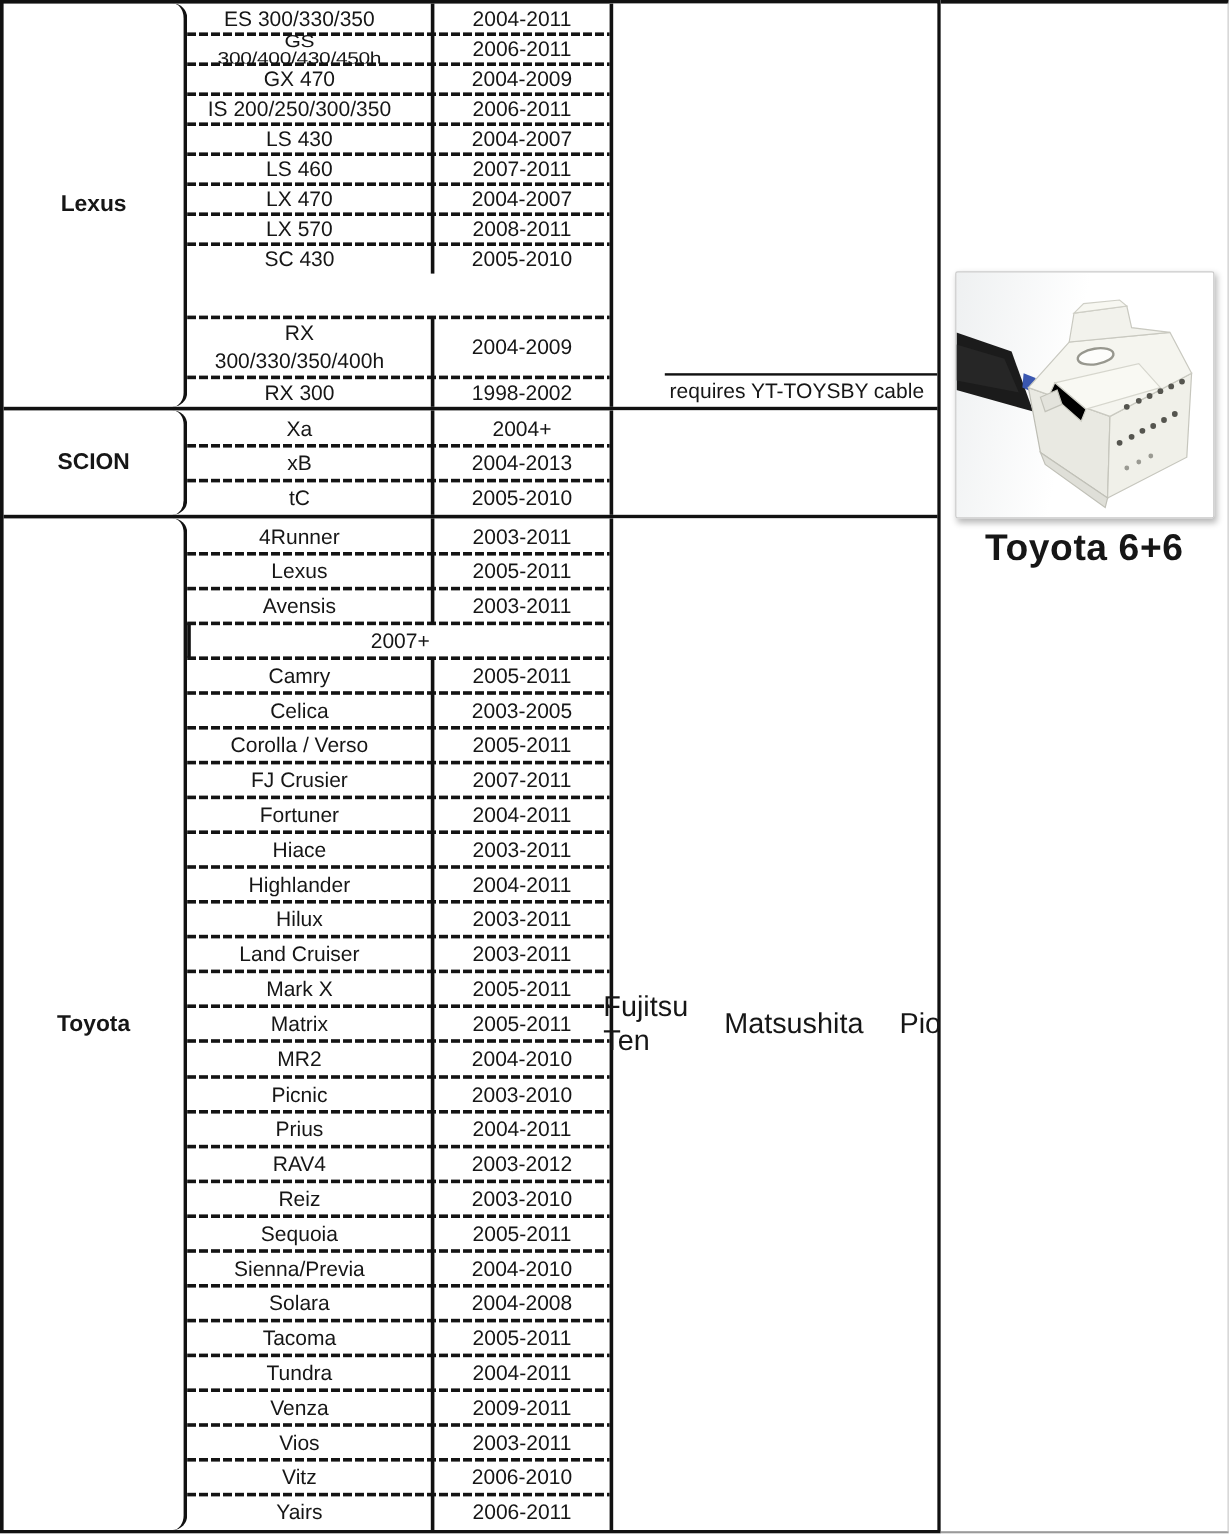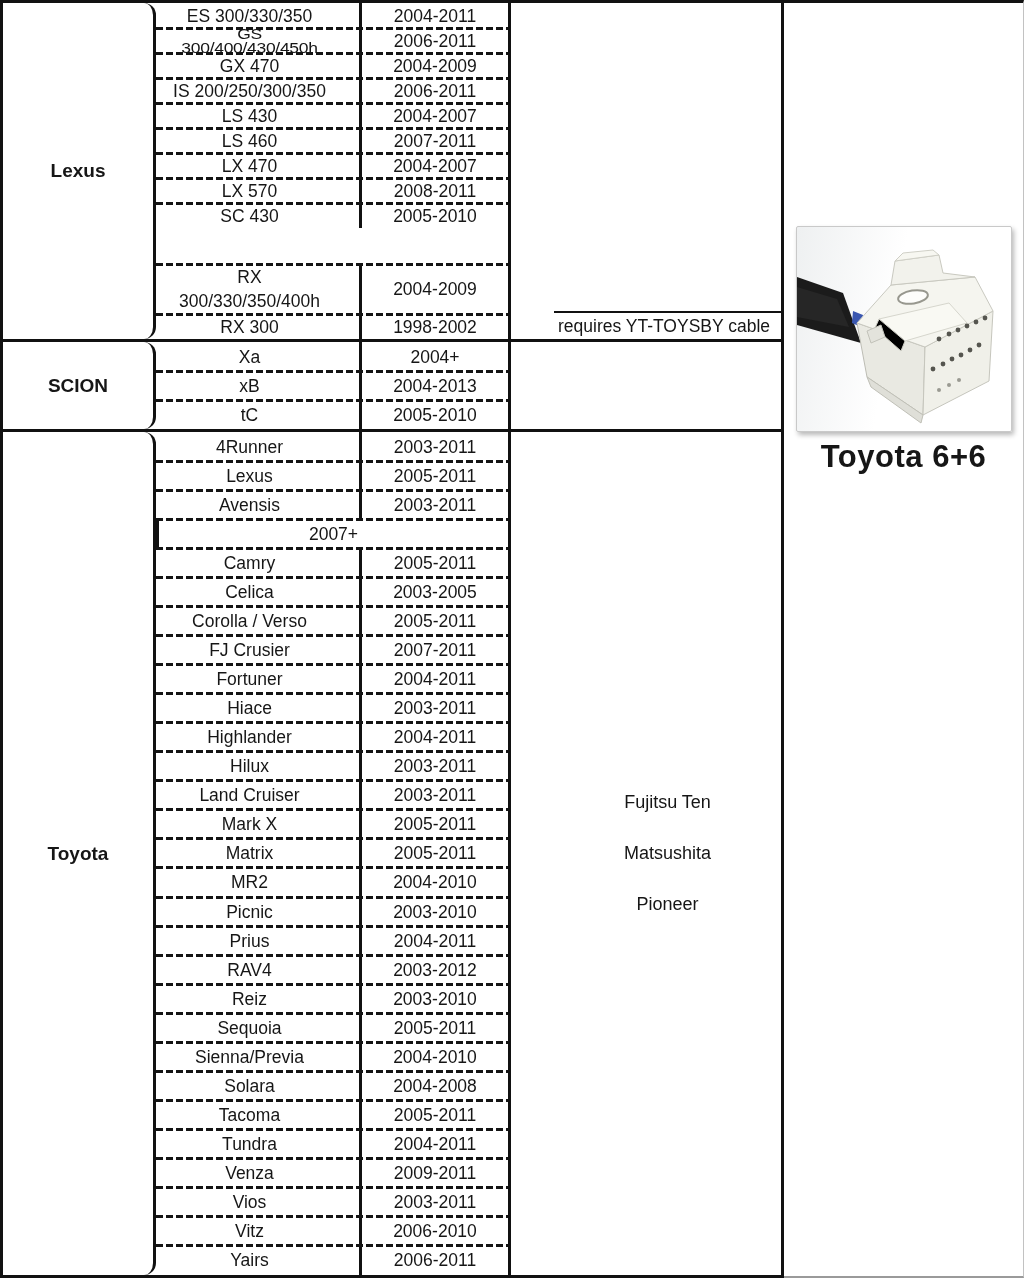--- a/index.html
+++ b/index.html
@@ -31,22 +31,22 @@
   .years{flex:1 1 auto;border-left:3px solid #111;text-align:center;}
   .mline{display:block;}
   .squish .mline{line-height:14px;transform:scaleY(0.82);letter-spacing:-0.3px;}
   .tall .mline{line-height:24px;}
 
   .notes{flex:1 1 auto;border-left:3px solid #111;display:flex;
          flex-direction:column;background:#fff;min-width:0;padding-left:43px;}
   .notes-filler{flex:1 1 auto;}
   .note-cable{flex:0 0 26px;border-top:2px solid #111;display:flex;align-items:center;
               padding-left:4px;font-size:17.5px;white-space:nowrap;}
-  .notes-stack{flex:1 1 auto;display:flex;flex-direction:column;align-items:center;
-               justify-content:center;gap:30px;font-size:18px;text-align:right;}
+  .notes-stack{flex:1 1 auto;display:flex;flex-direction:row;align-items:center;
+               justify-content:center;gap:30px;font-size:24px;}
 
   
   .side{flex:1 1 auto;box-sizing:border-box;background:#fff;
         border-top:3px solid #111;border-bottom:2px solid #9a9a9a;
         border-right:1px solid #c2c2c2;display:flex;flex-direction:column;align-items:center;}
   .photo{margin-top:223px;width:216px;height:206px;box-sizing:border-box;
          border:1px solid #c9c9c9;border-radius:2px;
          background:linear-gradient(100deg,#eef0f1 0%,#ffffff 45%);
          box-shadow:2px 3px 5px rgba(0,0,0,0.28);overflow:hidden;}
   .caption{margin-top:7px;font-weight:bold;font-size:31px;letter-spacing:0.5px;}

